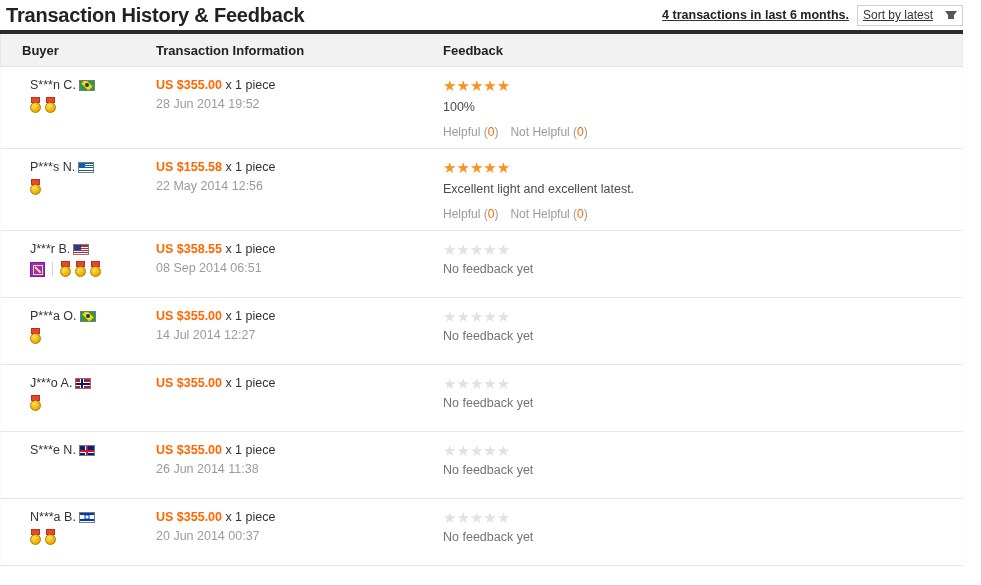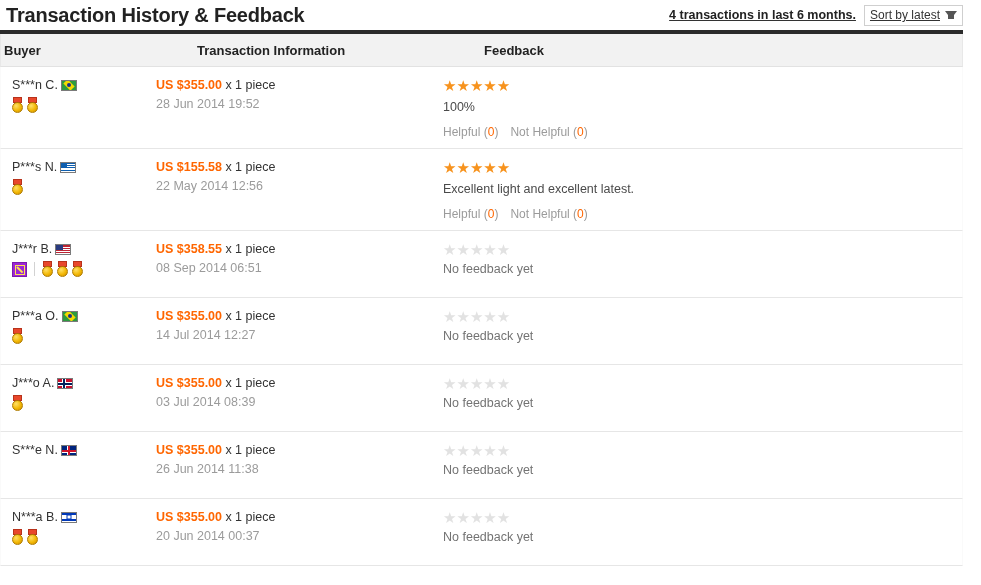--- a/index.html
+++ b/index.html
@@ -30,21 +30,21 @@
   }
   .topright{display:flex;align-items:center;gap:8px;text-decoration:underline;}
   .txcount{
     font-size:12.5px;font-weight:bold;color:#222;white-space:nowrap;
   }
   .sortbox{
     border:1px solid #cfcfcf;
     background:#fff;
     height:19px;
     padding:0 5px;
-    display:flex;align-items:center;gap:5px;
+    display:flex;align-items:center;gap:12px;
     font-size:12px;color:#333;
     white-space:nowrap;
     cursor:pointer;
   }
   .caret{
     display:inline-block;
     width:0;height:0;
     border-left:6px solid transparent;
     border-right:6px solid transparent;
     border-top:8px solid #555;
@@ -68,37 +68,37 @@
     align-items:center;
     background:#f2f2f2;
     border-bottom:1px solid #e2e2e2;
     border-left:1px solid #e8e8e8;
     border-right:1px solid #e8e8e8;
     box-sizing:border-box;
   }
   .th{
     font-size:13px;font-weight:bold;color:#222;
   }
-  .col-buyer{width:155px;padding-left:3px;box-sizing:border-box;}
-  .col-info{width:287px;box-sizing:border-box;margin-left:41px;}
+  .col-buyer{width:155px;padding-left:21px;box-sizing:border-box;}
+  .col-info{width:287px;box-sizing:border-box;}
   .col-feedback{flex:1;box-sizing:border-box;}
 
   .row{
     display:flex;
     border-bottom:1px solid #e6e6e6;
     border-left:1px solid #fafafa;
     border-right:1px solid #fafafa;
     box-sizing:border-box;
     padding:11px 0 9px 0;
     min-height:67px;
   }
   .row:last-child{border-bottom:1px solid #e6e6e6;}
 
   
-  .buyercell{width:155px;padding-left:11px;box-sizing:border-box;}
+  .buyercell{width:155px;padding-left:29px;box-sizing:border-box;}
   .buyerline{display:flex;align-items:center;gap:3px;white-space:nowrap;}
   .buyername{font-size:12.5px;color:#333;}
   .badgeline{display:flex;align-items:center;gap:4px;margin-top:4px;height:18px;}
 
   
   .flag{
     display:inline-block;width:16px;height:11px;
     border:1px solid #7a7a7a;box-sizing:border-box;
     position:relative;overflow:hidden;vertical-align:middle;
   }
@@ -361,21 +361,20 @@
             </div>
             <div class="badgeline">
               <span class="medal">
                 <span class="rib"></span>
                 <span class="disc"></span>
               </span>
             </div>
           </div>
           <div class="infocell">
             <div><span class="price">US $355.00</span> <span class="qty">x 1 piece</span></div>
-            <div class="date">03 Jul 2014 08:39</div>
           </div>
           <div class="fbcell">
             <div class="stars off">★★★★★</div>
             <div class="nofb">No feedback yet</div>
           </div>
         </div>
         <div class="row">
           <div class="buyercell">
             <div class="buyerline">
               <span class="buyername">S***e N.</span>

